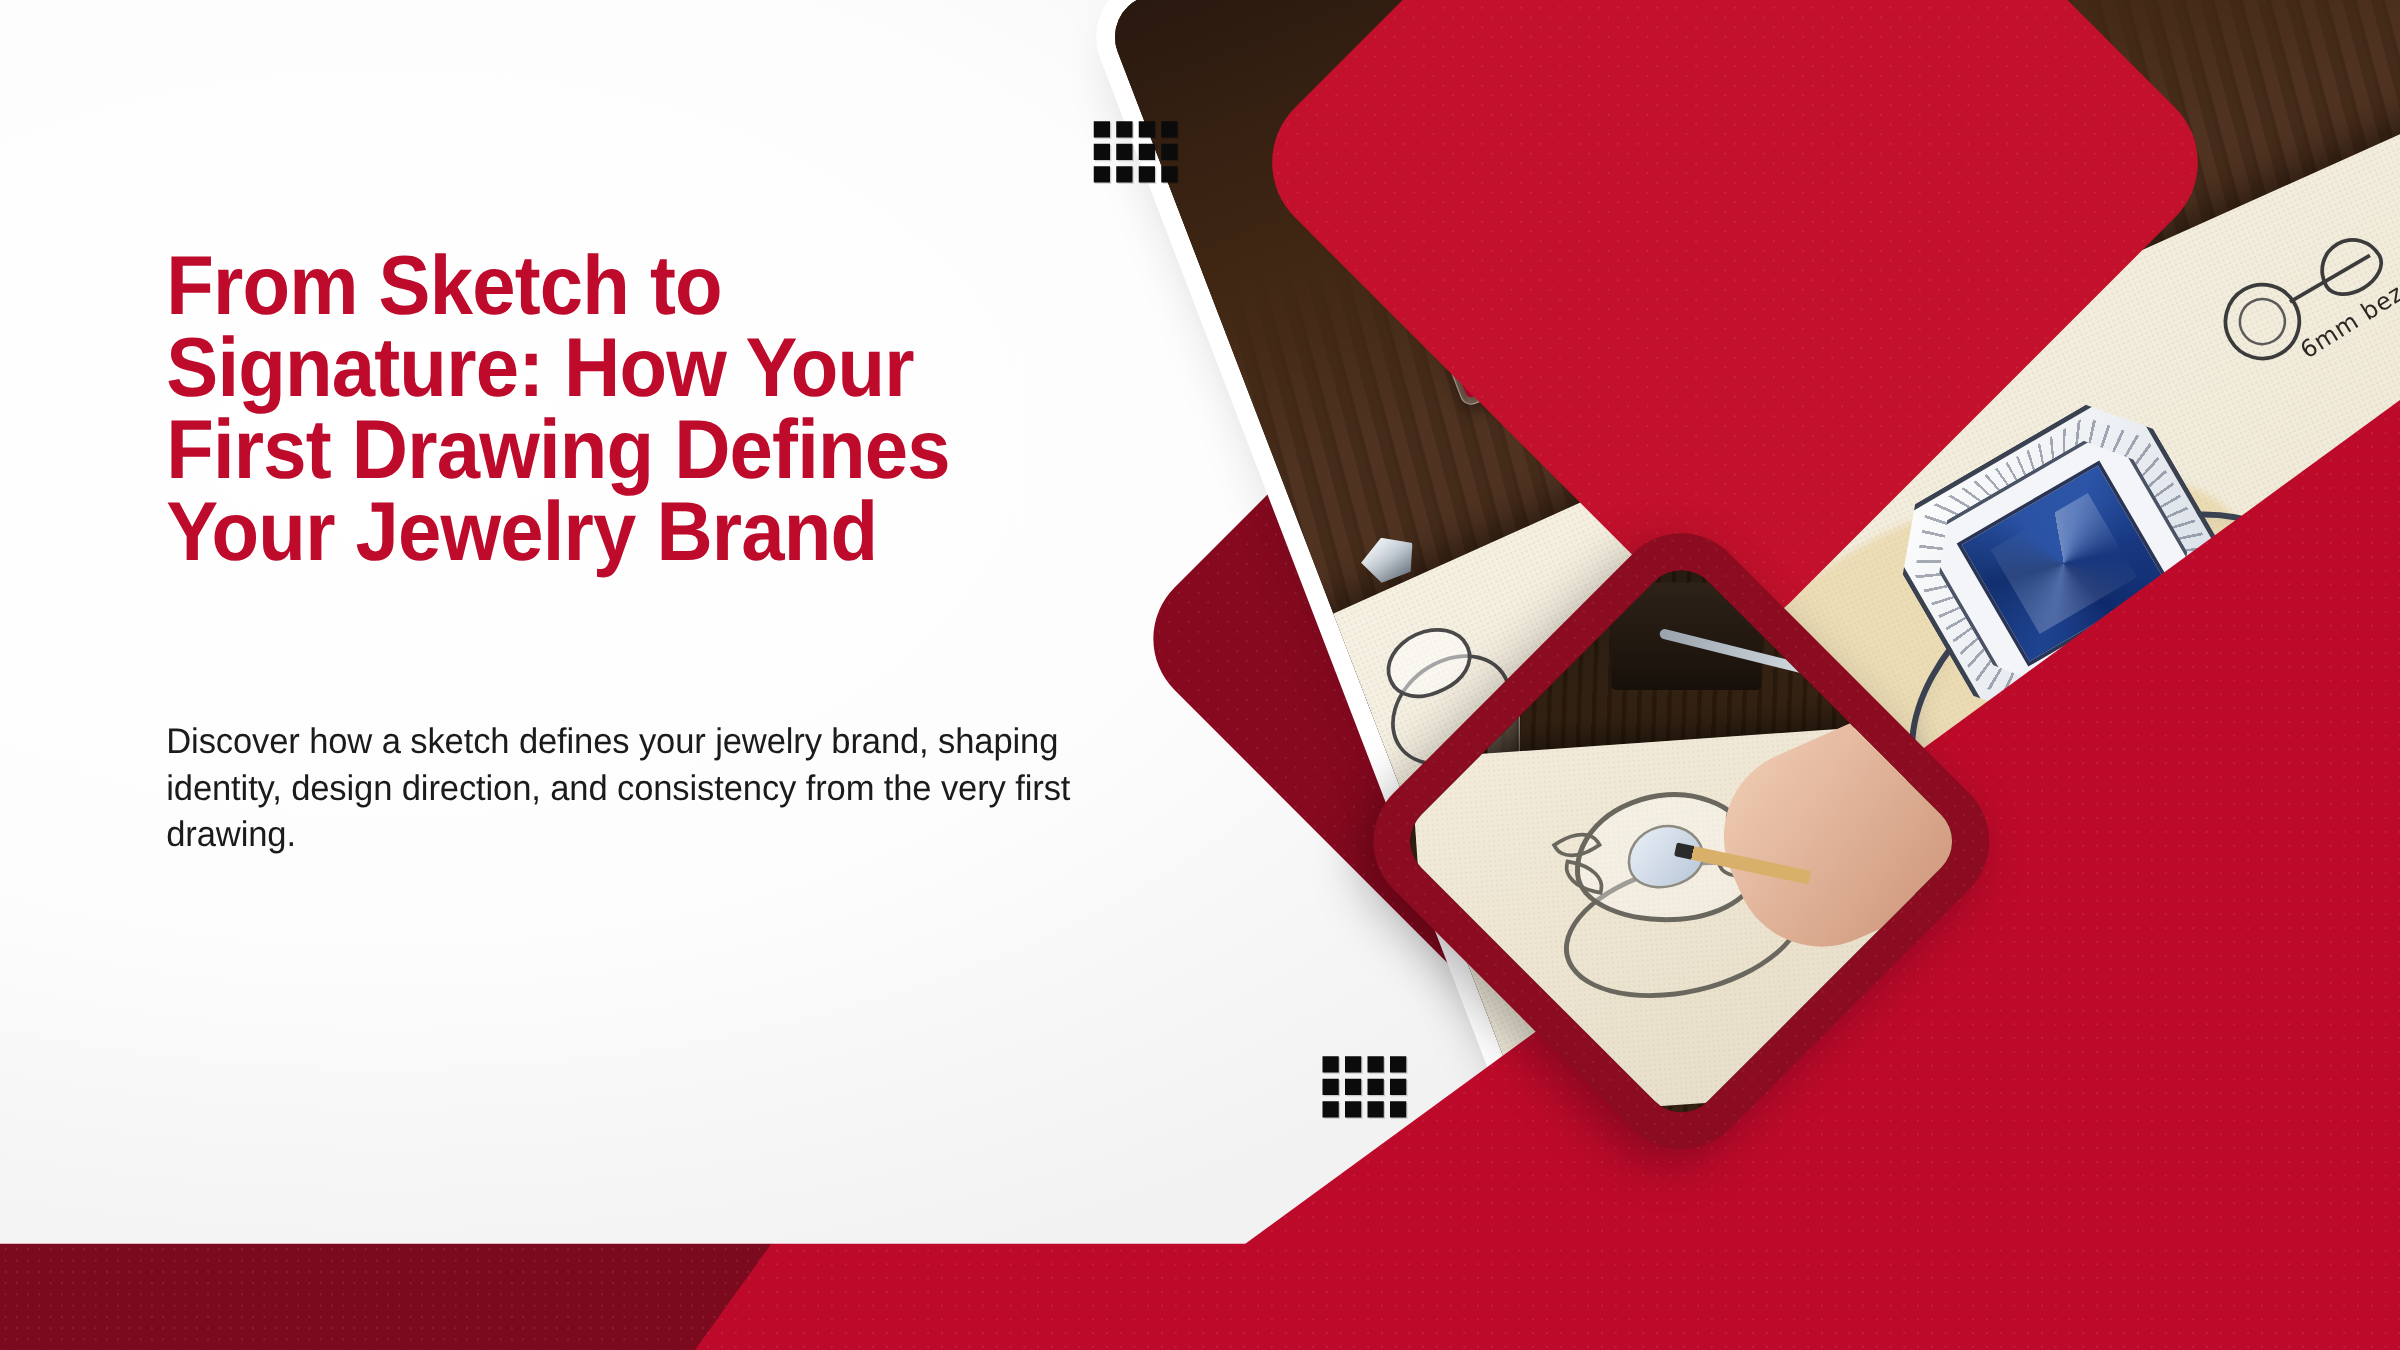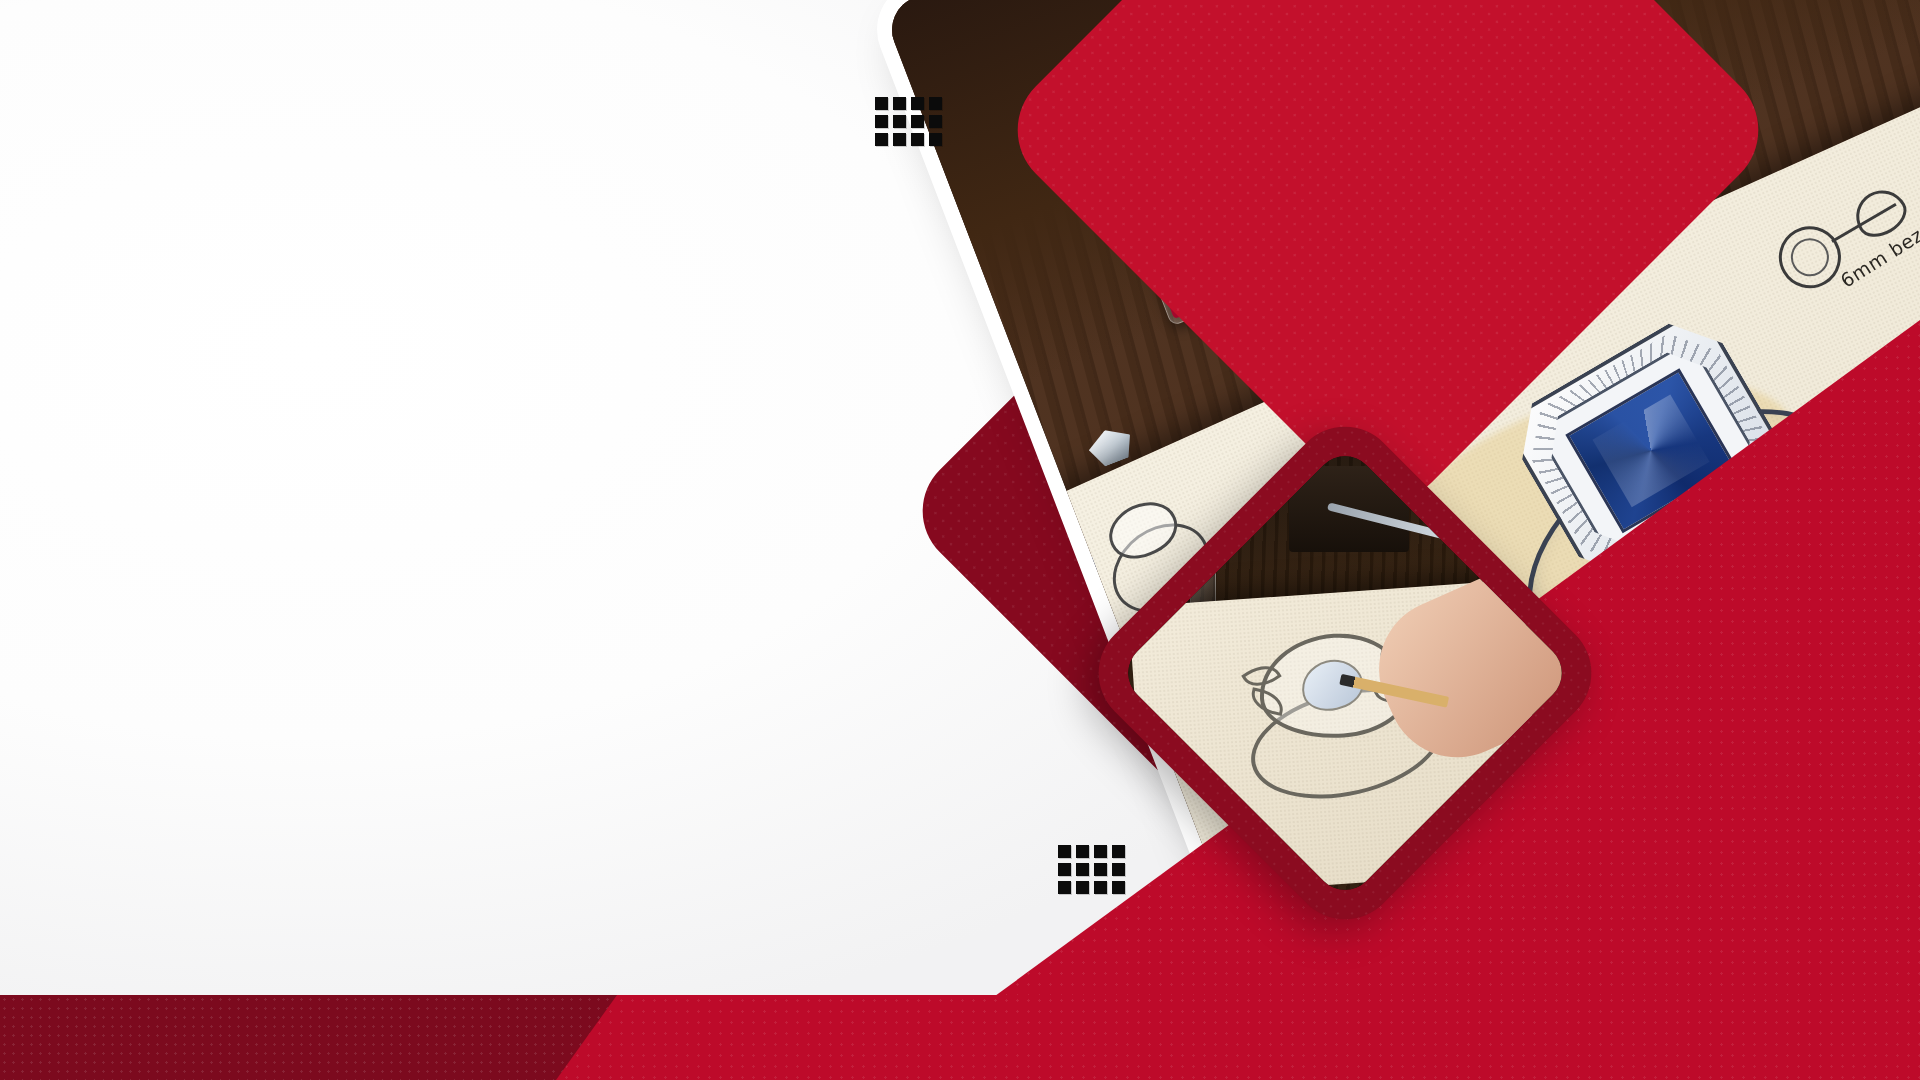--- a/index.html
+++ b/index.html
@@ -577,20 +577,24 @@
         </div>
 
         <div id="inset-hand">
           <div class="palm"></div>
           <div id="inset-pencil"></div>
         </div>
       </div>
     </div>
   </div>
 
+  <div class="content">
+    <h1 class="headline">From Sketch to Signature: How Your First Drawing Defines Your Jewelry Brand</h1>
+    <p class="subtext">Discover how a sketch defines your jewelry brand, shaping identity, design direction, and consistency from the very first drawing.</p>
+  </div>
 
   <div class="dotgrid" id="dotgrid-top">
     <span></span>
       <span></span>
       <span></span>
       <span></span>
     <span></span>
       <span></span>
       <span></span>
       <span></span>

